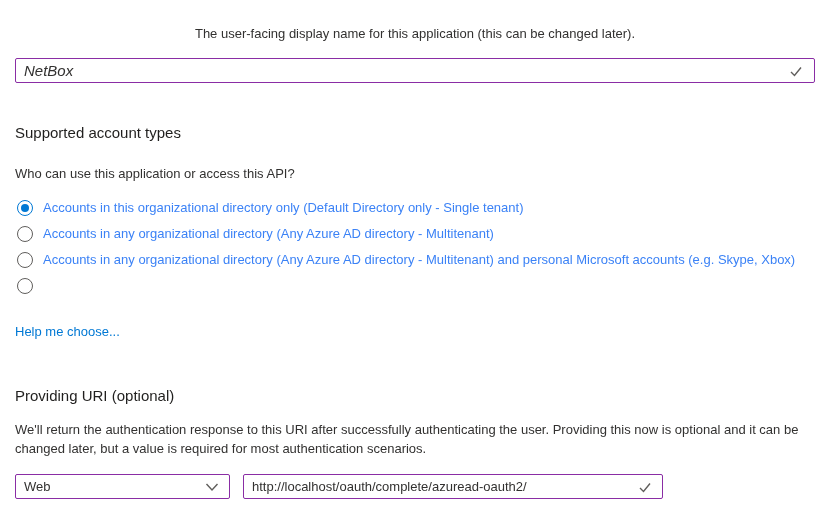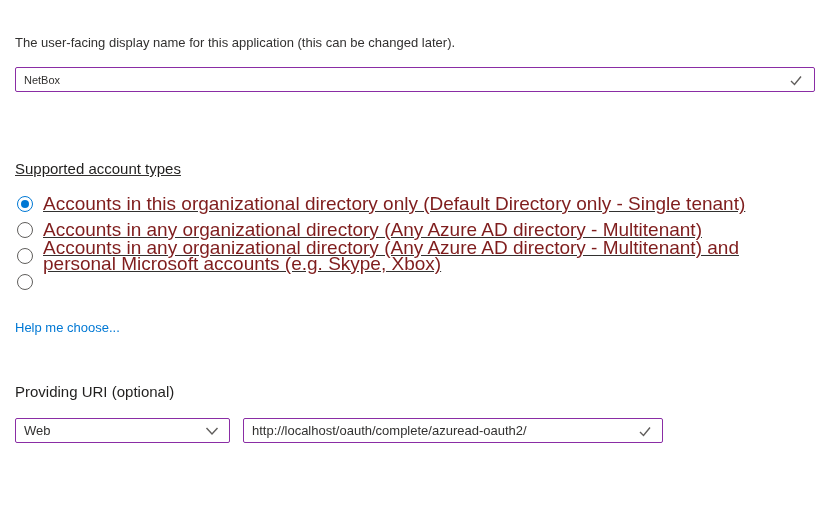--- a/index.html
+++ b/index.html
@@ -30,45 +30,46 @@
     margin-right: 4px;
     font-size: 13px;
     vertical-align: 2px;
   }
   .field-desc {
     font-size: 13px;
     color: #323130;
     margin: 0;
     line-height: 19px;
   }
-  .name-desc { margin-top: 23px; }
+  .name-desc { margin-top: 14px; text-align: center; }
   .text-field-wrap {
     position: relative;
     margin-top: 15px;
   }
   .text-input {
     width: 800px;
     height: 25px;
     border: 1px solid #8a2da5;
     border-radius: 2px;
     padding: 0 26px 0 8px;
     font-family: "Liberation Sans", "DejaVu Sans", sans-serif;
-    font-size: 11px;
+    font-size: 15px;
     color: #323130;
     outline: none;
     background: #fff;
+    font-style: italic;
   }
   .check-icon {
     position: absolute;
     top: 6px;
     pointer-events: none;
   }
   .check-icon-name { right: 12px; }
   .section { margin: 0; }
-  .section-types { margin-top: 67px; text-decoration: underline; }
+  .section-types { margin-top: 40px; }
   .question { margin-top: 21px; }
   .radio-group { margin-top: 12px; }
   .radio-row {
     display: flex;
     align-items: center;
     height: 26px;
     cursor: pointer;
   }
   .radio-row input[type="radio"] {
     appearance: none;
@@ -88,22 +89,22 @@
   .radio-row input[type="radio"]:checked::after {
     content: "";
     display: block;
     width: 8px;
     height: 8px;
     margin: 3px;
     border-radius: 50%;
     background: #0078d4;
   }
   .radio-label {
-    font-size: 19px;
-    color: #7f1d1d;
+    font-size: 13px;
+    color: #3b82f6;
     line-height: 16px;
   }
   .help-link {
     display: inline-block;
     margin-top: 25px;
     font-size: 13px;
     color: #0078d4;
     text-decoration: none;
     cursor: pointer;
     text-align: right;
@@ -167,20 +168,21 @@
     <div class="text-field-wrap">
       <input class="text-input" type="text" value="NetBox" style="">
       <svg class="check-icon check-icon-name" width="14" height="14" viewBox="0 0 14 14">
         <polyline points="2,8 5.5,11.5 12,3.5" fill="none" stroke="#605e5c" stroke-width="1.4"></polyline>
       </svg>
     </div>
   </div>
 
   <div class="section section-types">
     <h2 class="section-title">Supported account types</h2>
+    <p class="field-desc question">Who can use this application or access this API?</p>
 
     <div class="radio-group">
       <label class="radio-row">
         <input type="radio" name="accountTypes" id="radio-0" checked="" style="">
         <span class="radio-label">Accounts in this organizational directory only (Default Directory only - Single tenant)</span>
       </label>
       <label class="radio-row">
         <input type="radio" name="accountTypes" id="radio-1" style="">
         <span class="radio-label">Accounts in any organizational directory (Any Azure AD directory - Multitenant)</span>
       </label>
@@ -191,20 +193,21 @@
       <label class="radio-row">
         <input type="radio" name="accountTypes" id="radio-3" style="">
       </label>
     </div>
 
     <a class="help-link" href="#">Help me choose...</a>
   </div>
 
   <div class="section section-redirect">
     <h2 class="section-title">Providing URI (optional)</h2>
+    <p class="field-desc redirect-desc">We'll return the authentication response to this URI after successfully authenticating the user. Providing this now is optional and it can be changed later, but a value is required for most authentication scenarios.</p>
 
     <div class="redirect-row">
       <div class="platform-select">
         <span>Web</span>
         <svg class="chevron-icon" width="14" height="10" viewBox="0 0 14 10">
           <polyline points="1.5,2 7,8 12.5,2" fill="none" stroke="#605e5c" stroke-width="1.4"></polyline>
         </svg>
       </div>
       <div class="uri-field-wrap">
         <input class="uri-input" type="text" value="http://localhost/oauth/complete/azuread-oauth2/" style="">

